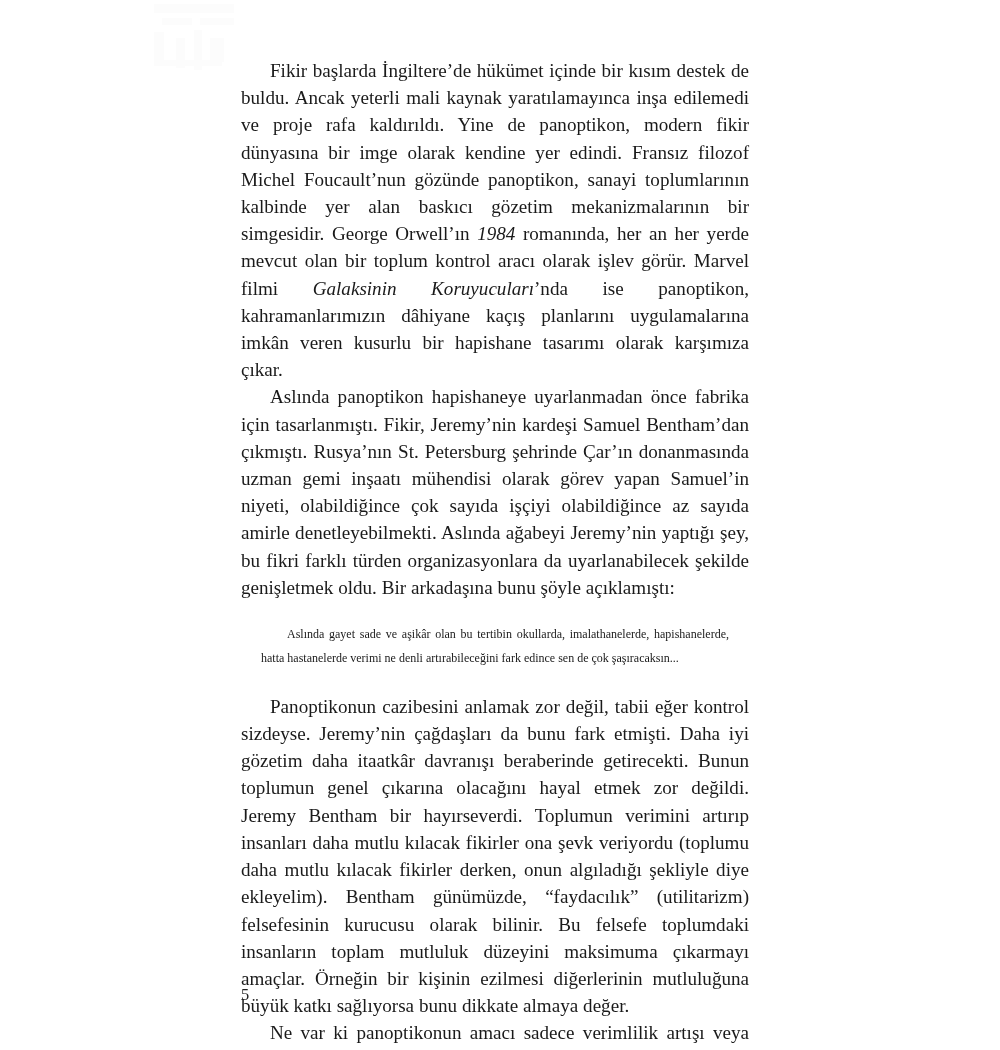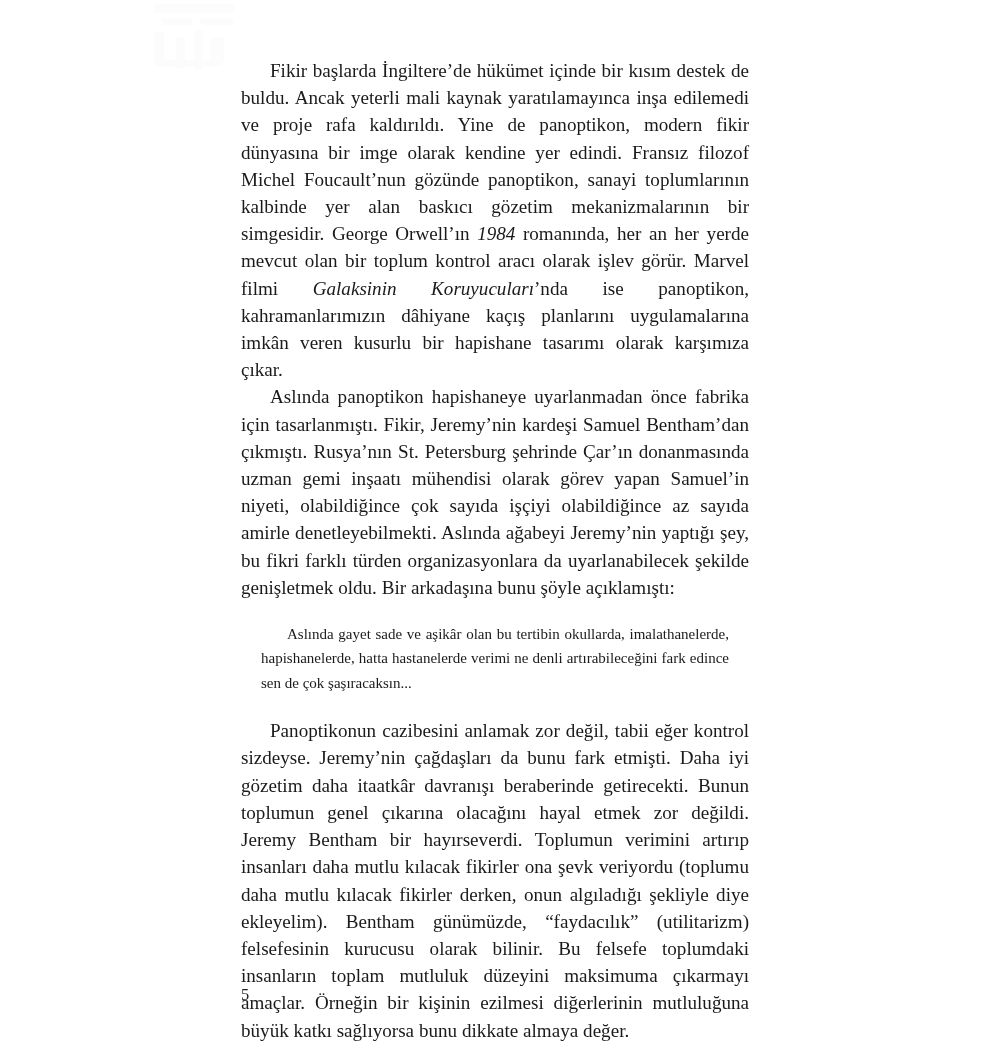--- a/index.html
+++ b/index.html
@@ -67,21 +67,21 @@
     hyphens: none;
     word-spacing: 0.1px;
   }
 
   .blockquote {
     margin: 21px 0 22px 0;
     padding: 0 20px 0 20px;
   }
   .blockquote p {
     margin: 0;
-    font-size: 15px;
+    font-size: 12px;
     line-height: 24.4px;
     text-align: justify;
     text-justify: inter-word;
     text-indent: 26px;
   }
 
   em { font-style: italic; }
 
   .page-number {
     position: absolute;

